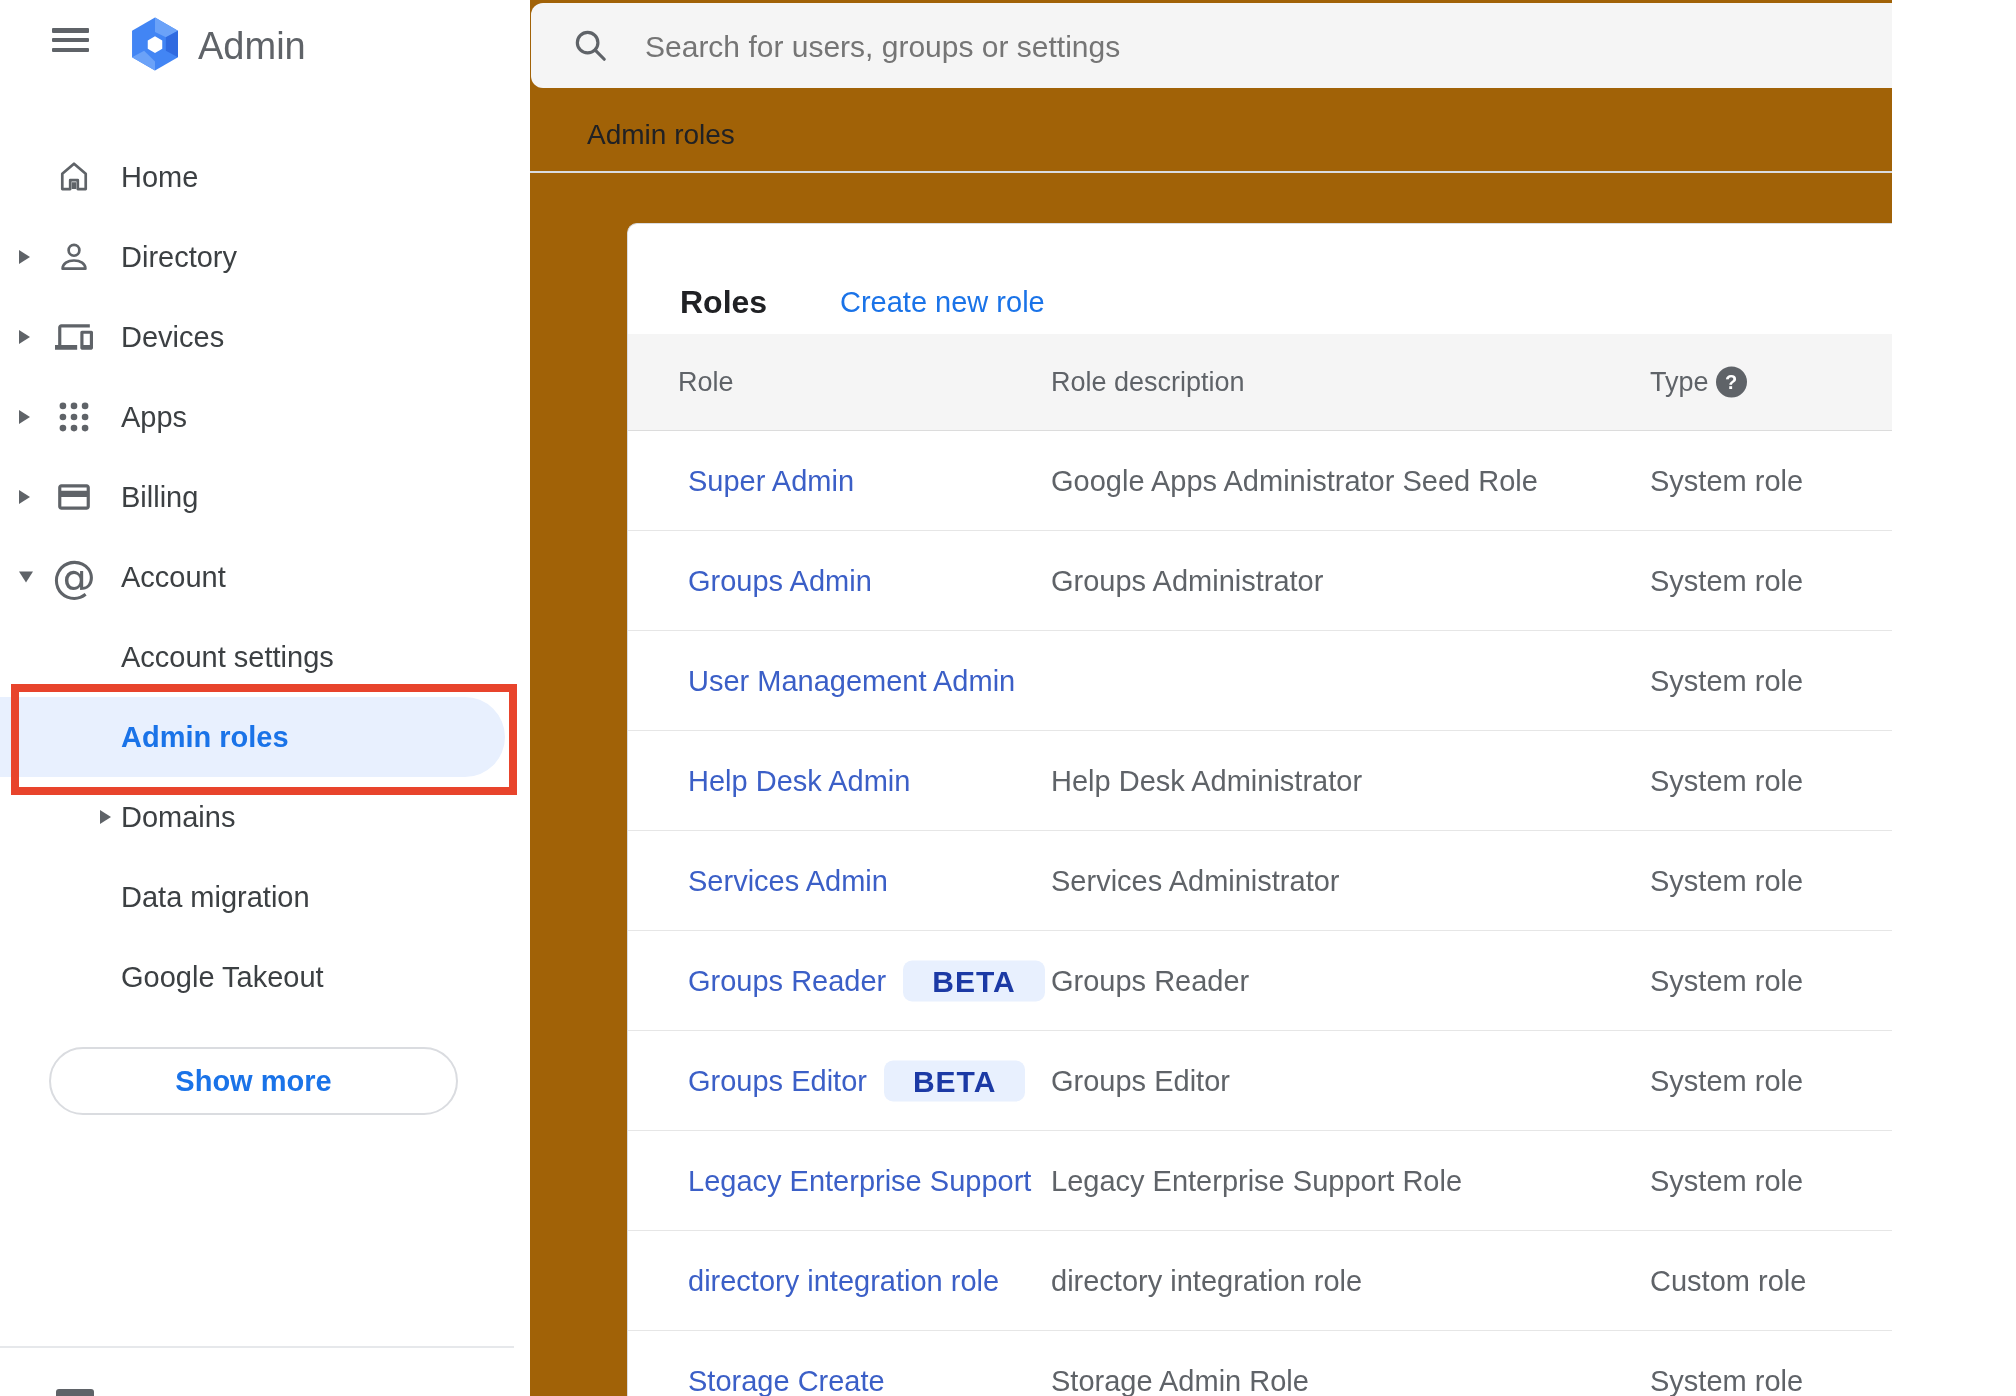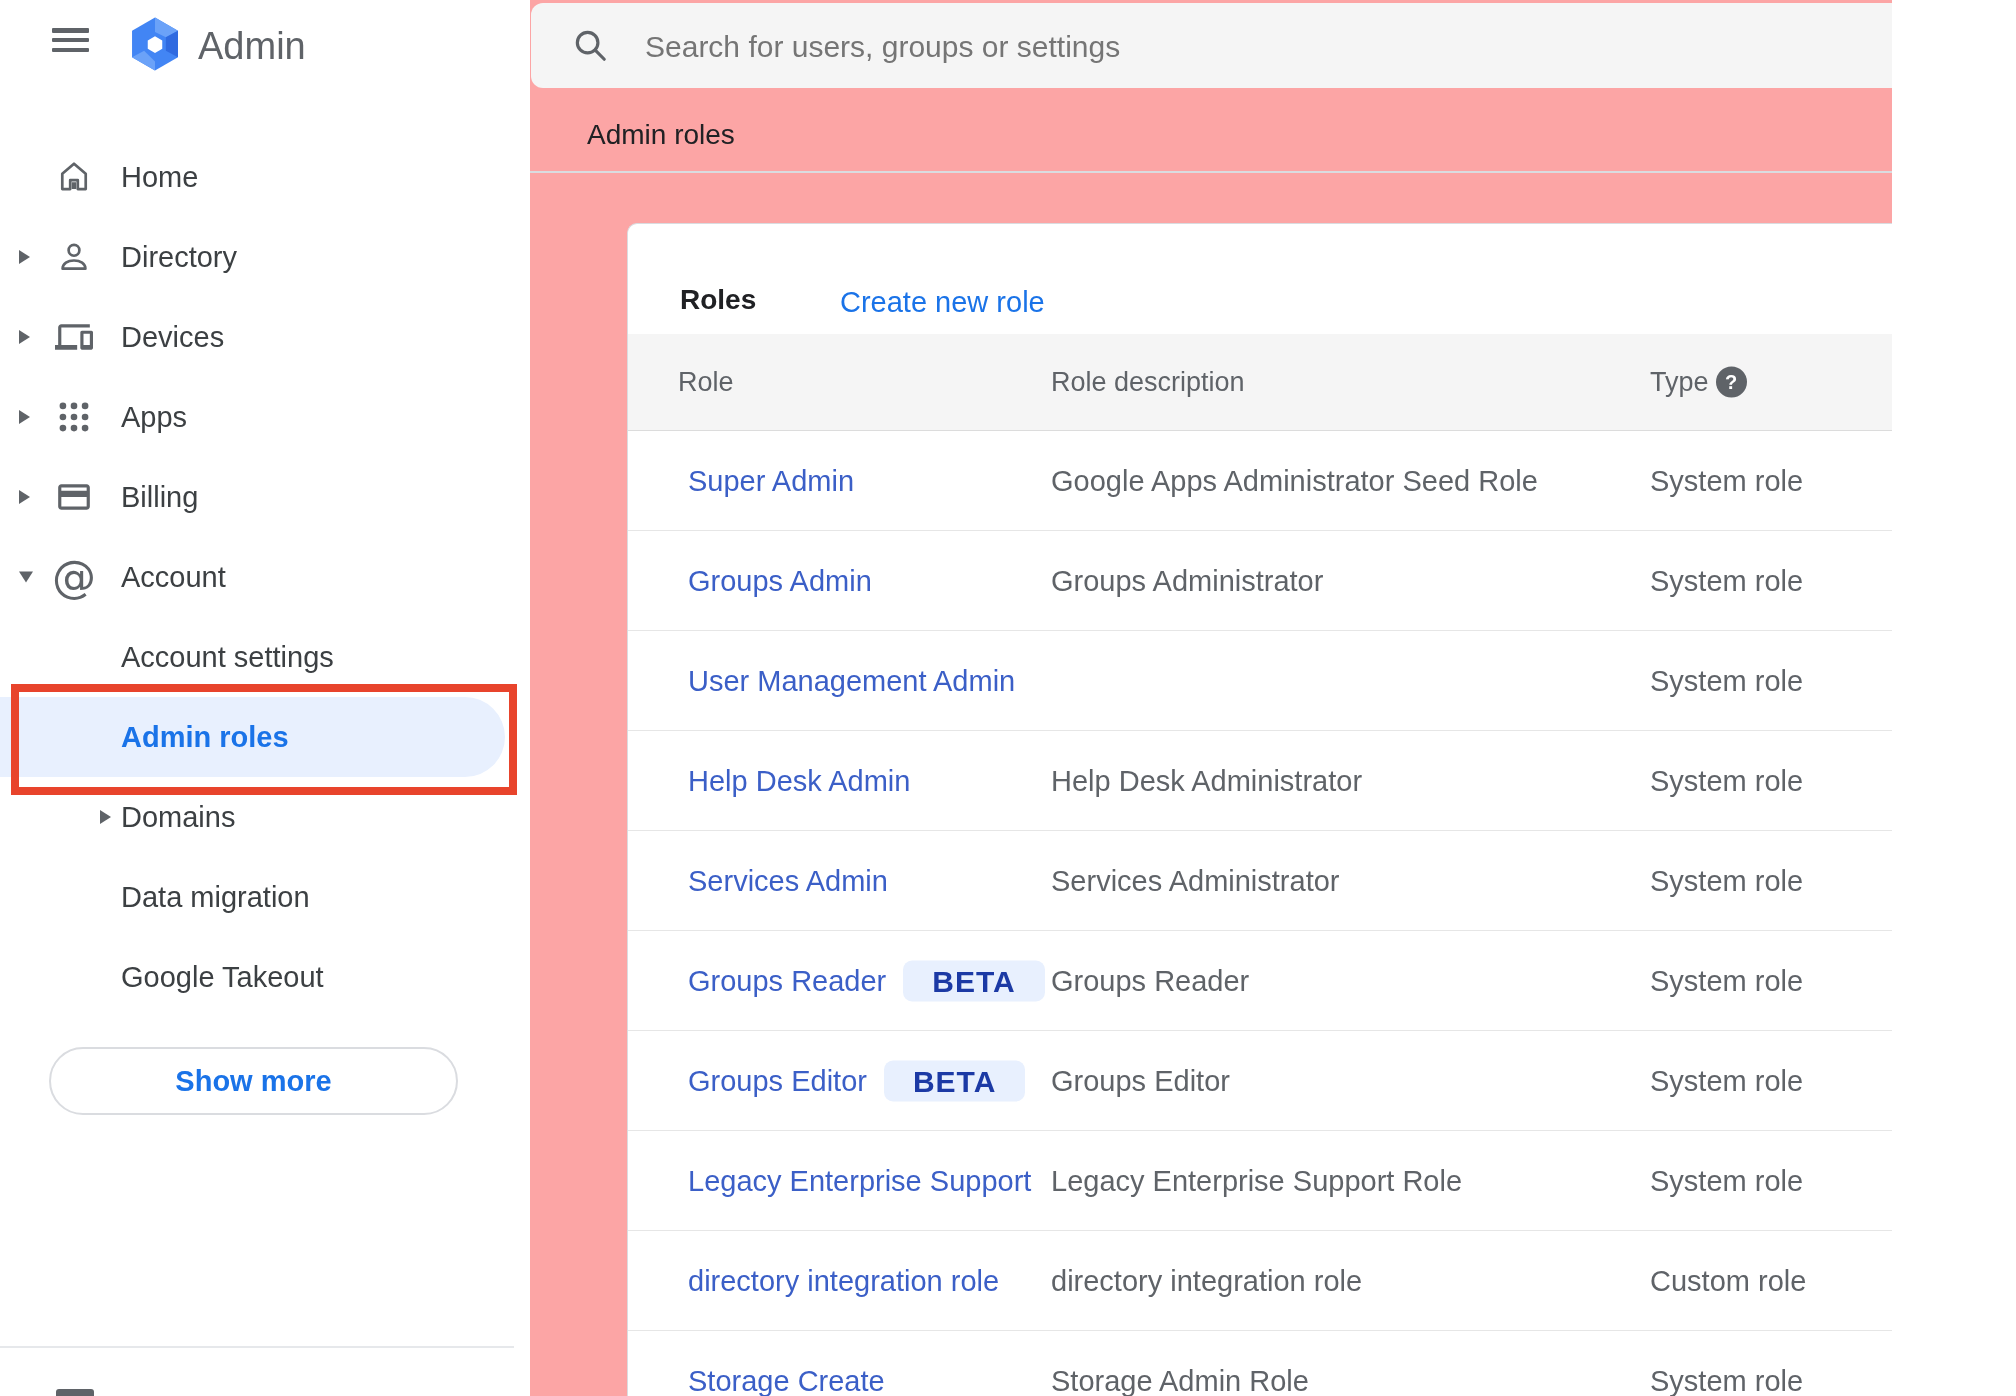--- a/index.html
+++ b/index.html
@@ -1,16 +1,16 @@
 <!DOCTYPE html>
 <html><head>
 <meta charset="utf-8">
 <style>
   html,body{margin:0;padding:0;background:#fff;}
-  .stage{position:relative;width:1892px;height:1396px;overflow:hidden;background:#fca5a5;
+  .stage{position:relative;width:1892px;height:1396px;overflow:hidden;background:#a16207;
          font-family:"Liberation Sans","DejaVu Sans",sans-serif;color:#202124;}
 
   
   .hamburger{position:absolute;left:52px;top:28px;width:37px;height:24px;cursor:pointer;
              display:flex;flex-direction:column;justify-content:space-between;background:none;border:none;padding:0;}
   .hamburger div{height:4.5px;background:#5f6368;border-radius:1px;}
   .logo{position:absolute;left:126px;top:15px;display:flex;align-items:center;gap:14px;}
   .logo-text{font-size:38px;color:#5f6368;line-height:58px;}
 
   
@@ -42,21 +42,21 @@
   .sidebar-bottom-divider{position:absolute;left:0;top:1346px;width:514px;height:2px;background:#e6e8eb;}
   .partial-icon{position:absolute;left:56px;top:1389px;width:38px;height:10px;background:#5f6368;border-radius:3px 3px 0 0;}
 
   
   .page-title{position:absolute;left:587px;top:119px;font-size:28px;color:#202124;}
   .content-divider{position:absolute;left:530px;top:171px;width:1486px;height:2px;background:#dadce0;}
 
   .card{position:absolute;left:627px;top:223px;width:1389px;height:1173px;background:#fff;
         border-left:1px solid #dadce0;border-top:1px solid #dadce0;border-radius:10px 0 0 0;}
   .card-header{position:relative;height:110px;}
-  .roles-title{position:absolute;left:52px;top:60px;font-size:28px;font-weight:bold;color:#202124;}
+  .roles-title{position:absolute;left:52px;top:60px;font-size:32px;font-weight:bold;color:#202124;}
   .create-link{position:absolute;left:212px;top:62px;font-size:29px;color:#1a73e8;text-decoration:none;cursor:pointer;}
 
   .thead{position:relative;height:96px;background:#f5f5f5;border-bottom:1px solid #dcdcdc;}
   .th{position:absolute;top:50%;transform:translateY(-50%);font-size:27px;color:#5f6368;white-space:nowrap;}
   .th.role{left:50px;}
   .th.desc{left:423px;}
   .th.type{left:1022px;display:flex;align-items:center;gap:7px;}
   .help-circle{width:31px;height:31px;border-radius:50%;background:#5f6368;color:#fff;font-size:20px;font-weight:bold;
                display:flex;align-items:center;justify-content:center;cursor:pointer;}
 

